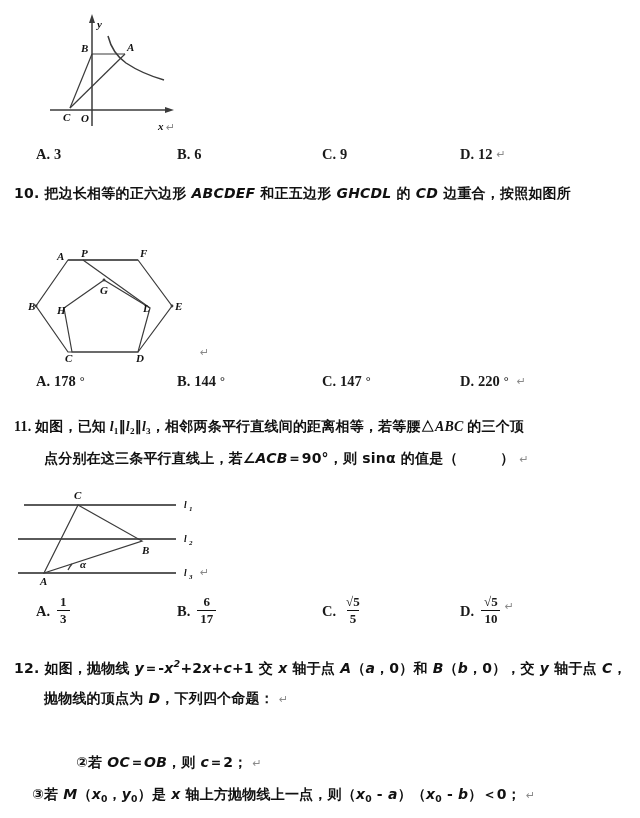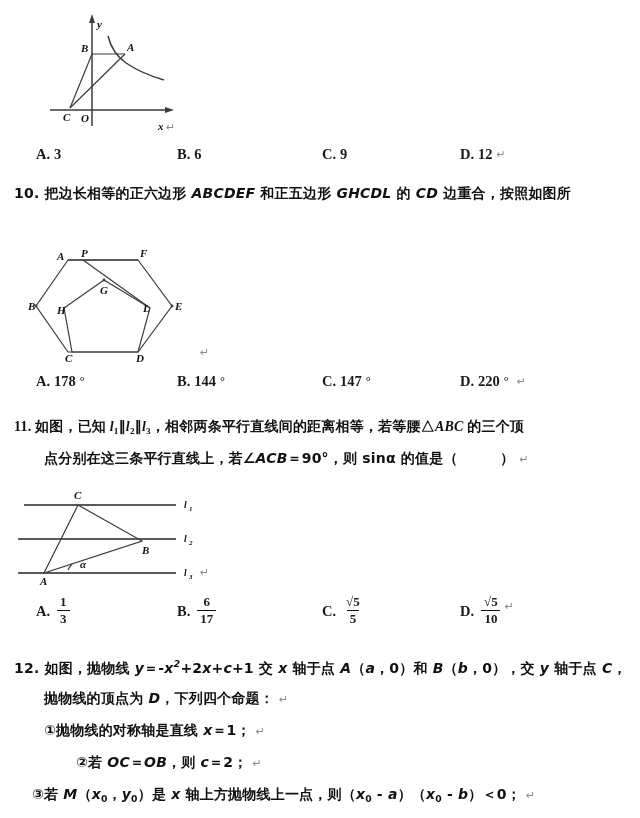--- a/index.html
+++ b/index.html
@@ -272,24 +272,20 @@
 
   <div class="qline cn" style="left:14px; top:658px;">
     <span class="qnum">12.</span>
     <span>如图，抛物线 </span><span class="it">y</span><span>＝-</span><span class="it">x</span><sup class="exp">2</sup><span>+2</span><span class="it">x</span><span>+</span><span class="it">c</span><span>+1 交 </span><span class="it">x</span><span> 轴于点 </span><span class="it">A</span><span>（</span><span class="it">a</span><span>，0）和 </span><span class="it">B</span><span>（</span><span class="it">b</span><span>，0），交 </span><span class="it">y</span><span> 轴于点 </span><span class="it">C</span><span>，</span>
   </div>
   <div class="qline cn" style="left:44px; top:690px;text-align:center;">
     <span>抛物线的顶点为 </span><span class="it">D</span><span>，下列四个命题：</span>
     <span class="pilcrow">↵</span>
   </div>
 
-  <div class="qline cn" style="left:44px; top:722px;">
-    <span>①抛物线的对称轴是直线 </span><span class="it">x</span><span>＝1；</span>
-    <span class="pilcrow">↵</span>
-  </div>
 
   <div class="qline cn" style="left:44px; top:754px;margin-left:32px;">
     <span>②若 </span><span class="it">OC</span><span>＝</span><span class="it">OB</span><span>，则 </span><span class="it">c</span><span>＝2；</span>
     <span class="pilcrow">↵</span>
   </div>
 
   <div class="qline cn" style="left:32px; top:786px;">
     <span>③若 </span><span class="it">M</span><span>（</span><span class="it">x</span><sub class="sb">0</sub><span>，</span><span class="it">y</span><sub class="sb">0</sub><span>）是 </span><span class="it">x</span><span> 轴上方抛物线上一点，则（</span><span class="it">x</span><sub class="sb">0</sub><span> - </span><span class="it">a</span><span>）（</span><span class="it">x</span><sub class="sb">0</sub><span> - </span><span class="it">b</span><span>）＜0；</span>
     <span class="pilcrow">↵</span>
   </div>

